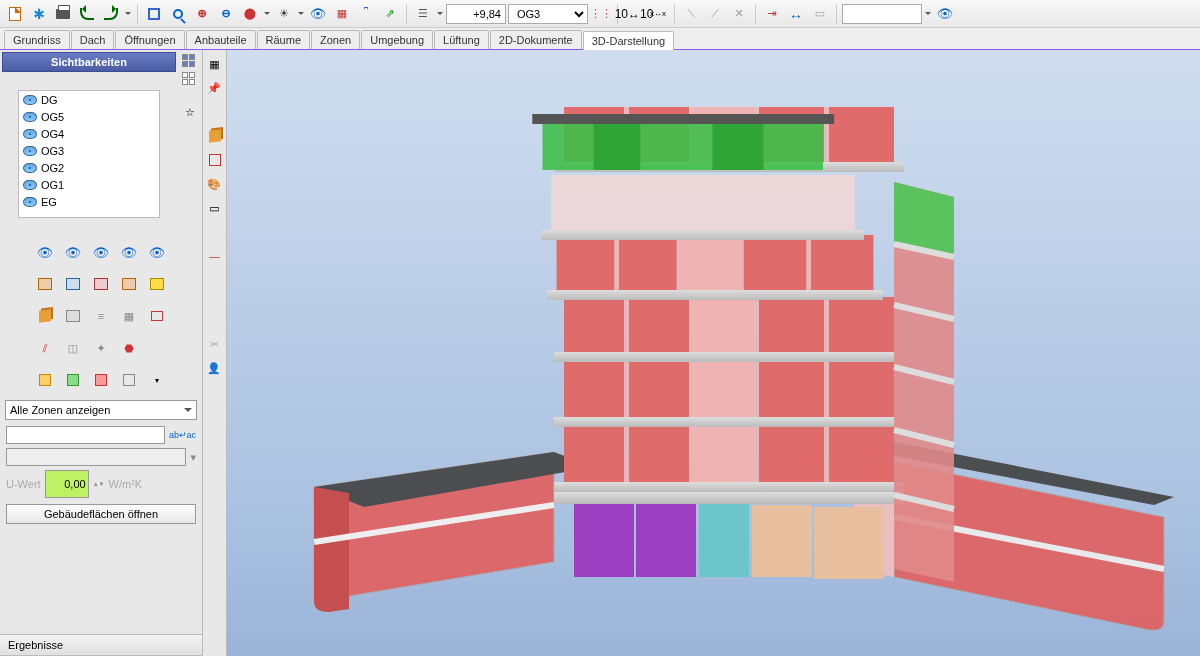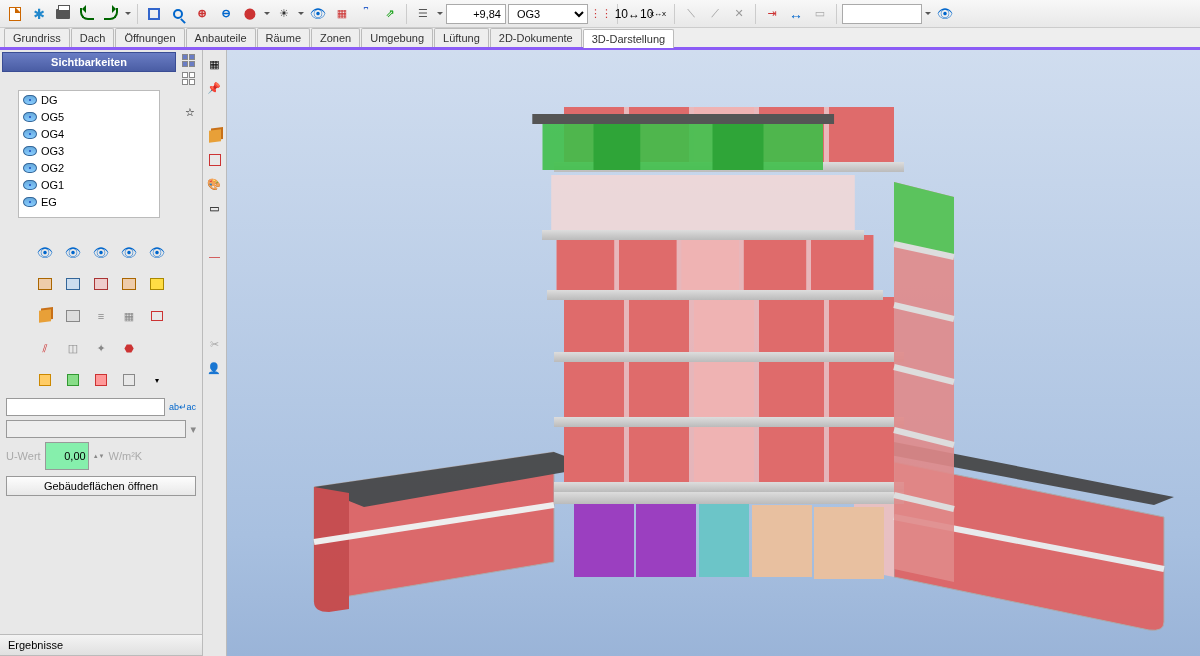--- a/index.html
+++ b/index.html
@@ -9,39 +9,39 @@
 .toolbar { height: 28px; background: linear-gradient(#f8f8f8,#e8e8e8); border-bottom: 1px solid #ccc; display: flex; align-items: center; padding: 0 4px; gap: 2px; }
 .tb-btn { width: 22px; height: 22px; display: flex; align-items: center; justify-content: center; border: 1px solid transparent; border-radius: 2px; cursor: pointer; }
 .tb-sep { width: 1px; height: 20px; background: #ccc; margin: 0 3px; }
 .tb-combo { height: 20px; border: 1px solid #aaa; padding: 0 4px; background: #fff; }
 .tb-text { height: 20px; border: 1px solid #aaa; padding: 0 4px; background: #fff; width: 60px; text-align: right; }
 .tb-drop { width: 8px; height: 22px; display:flex; align-items:center; justify-content:center; cursor:pointer;}
 .tb-drop::after { content: ""; border: 3px solid transparent; border-top-color: #555; margin-top:3px;}
 .tb-search {height:20px; border:1px solid #aaa; width:80px; background:#fff;}
 
 
-.tabbar { height: 22px; background: #eee; border-bottom: 3px solid #8b5cf6; display: flex; align-items: flex-end; padding-left: 4px; }
+.tabbar { height: 22px; background: #eee; border-bottom: 1px solid #8b5cf6; display: flex; align-items: flex-end; padding-left: 4px; }
 .tab { padding: 3px 8px; border: 1px solid #bbb; border-bottom: none; background: #eee; margin-right: 1px; cursor: pointer; color:#333; border-radius:2px 2px 0 0;}
 .tab.active { background: #fff; font-weight:normal; position:relative; top:1px;}
 
 .main { display: flex; height: calc(656px - 28px - 22px); }
 
 
 .sidebar { width: 203px; background: #e8e8e8; border-right: 1px solid #bbb; display: flex; flex-direction: column; }
 .panel-hdr { background: linear-gradient(#6a7dc4,#4a5da4); color:#fff; text-align:center; padding:3px 0; font-weight:bold; margin:2px; border:1px solid #3a4d94;}
 .layer-list { background:#fff; margin:18px; border:1px solid #bbb; height:128px; overflow:auto;}
 .layer-row { display:flex; align-items:center; padding:1px 4px; gap:4px; height:17px;}
 .eye { width:14px; height:10px; background: radial-gradient(ellipse 40% 60% at 50% 50%, #36c 20%, transparent 22%), linear-gradient(#6ad,#8cf); border-radius:50%/60%; border:1px solid #369;}
 .toolgrid { display:grid; grid-template-columns: repeat(5,26px); gap:2px; padding:4px; justify-content:center;}
 .tool { width:26px; height:24px; border:1px solid transparent; display:flex; align-items:center; justify-content:center; cursor:pointer; border-radius:2px;}
 .dropdown { width: calc(100% - 10px); margin:4px 5px; height:20px; border:1px solid #999; background:#fff; display:flex; align-items:center; justify-content:space-between; padding:0 4px;}
 .dropdown::after { content:""; border:4px solid transparent; border-top-color:#555; margin-top:4px;}
 .field-row { display:flex; align-items:center; gap:4px; padding:2px 6px;}
 .field-input { flex:1; height:18px; border:1px solid #999; background:#fff; padding:0 2px;}
-.num-input { width:44px; height:18px; border:1px solid #999; background:#86efac; text-align:right; padding:13px 2px;}
+.num-input { width:44px; height:18px; border:1px solid #999; background:#bef264; text-align:right; padding:13px 2px;}
 .btn { margin:4px 6px; padding:3px 8px; border:1px solid #999; background:linear-gradient(#fdfdfd,#e8e8e8); cursor:pointer; text-align:center;}
 .bottom-btns { margin-top:auto;}
 .section-btn { border:1px solid #bbb; border-left:none; border-right:none; background:linear-gradient(#f4f4f4,#e0e0e0); padding:4px 8px; text-align:left; cursor:pointer;}
 .muted { color:#aaa;}
 
 
 .toolstrip { width:24px; background:#e8e8e8; border-right:1px solid #bbb; display:flex; flex-direction:column; align-items:center; padding-top:4px; gap:4px;}
 .ts-btn { width:20px; height:20px; display:flex; align-items:center; justify-content:center; cursor:pointer; border:1px solid transparent; border-radius:2px;}
 
 
@@ -314,20 +314,23 @@
           <div style="width:12px;height:12px;background:#f99;border:1px solid #c33"></div>
         </div>
       <div class="tool">
           <div style="width:12px;height:12px;border:1px solid #888"></div>
         </div>
       <div class="tool">
           <span style="font-size:8px">▾</span>
         </div>
     </div>
 
+    <div class="dropdown">
+      <span>Alle Zonen anzeigen</span>
+    </div>
 
     <div class="field-row">
       <input class="field-input" value="" style="">
       <span style="color:#06c;font-size:9px;line-height:8px">ab↵ac</span>
     </div>
     <div class="field-row">
       <input class="field-input" style="background: rgb(238, 238, 238);" readonly="">
       <span style="color:#888">▾</span>
     </div>
     <div class="field-row">

